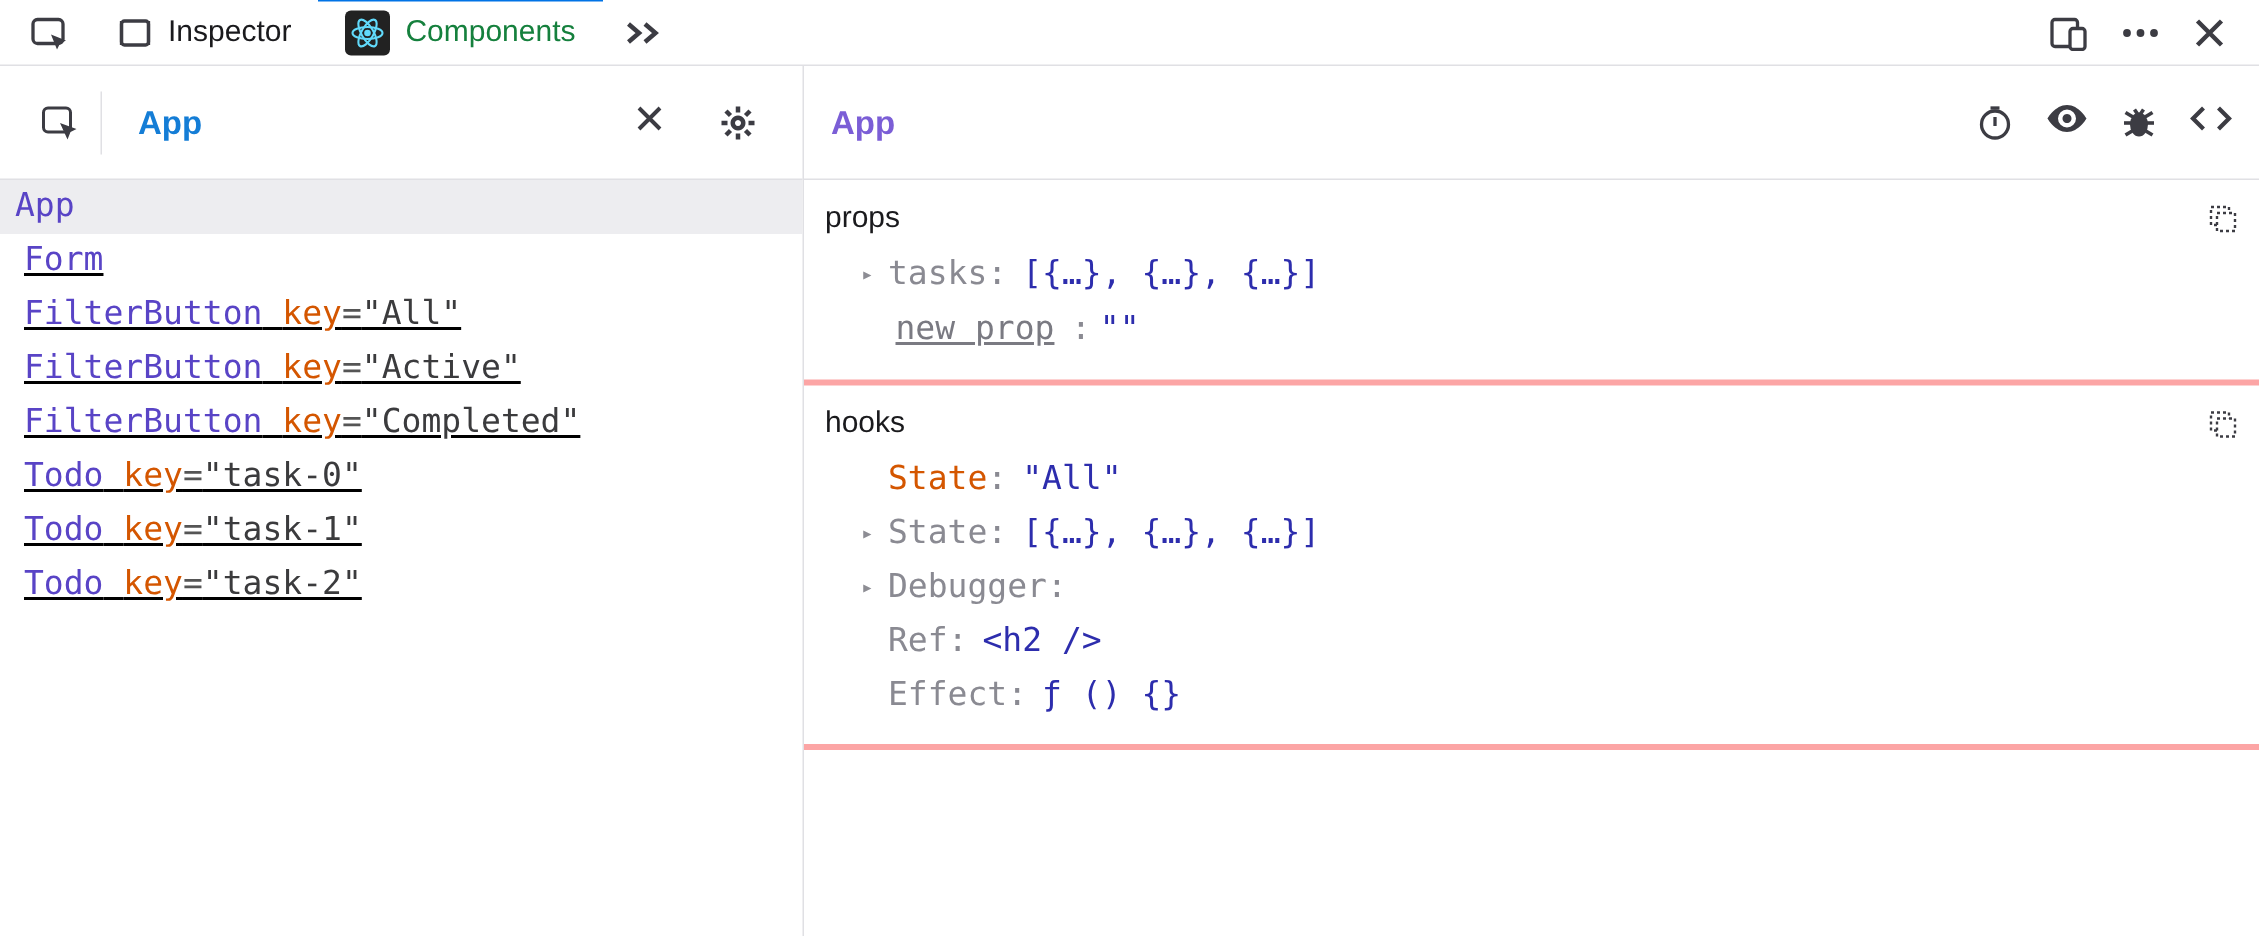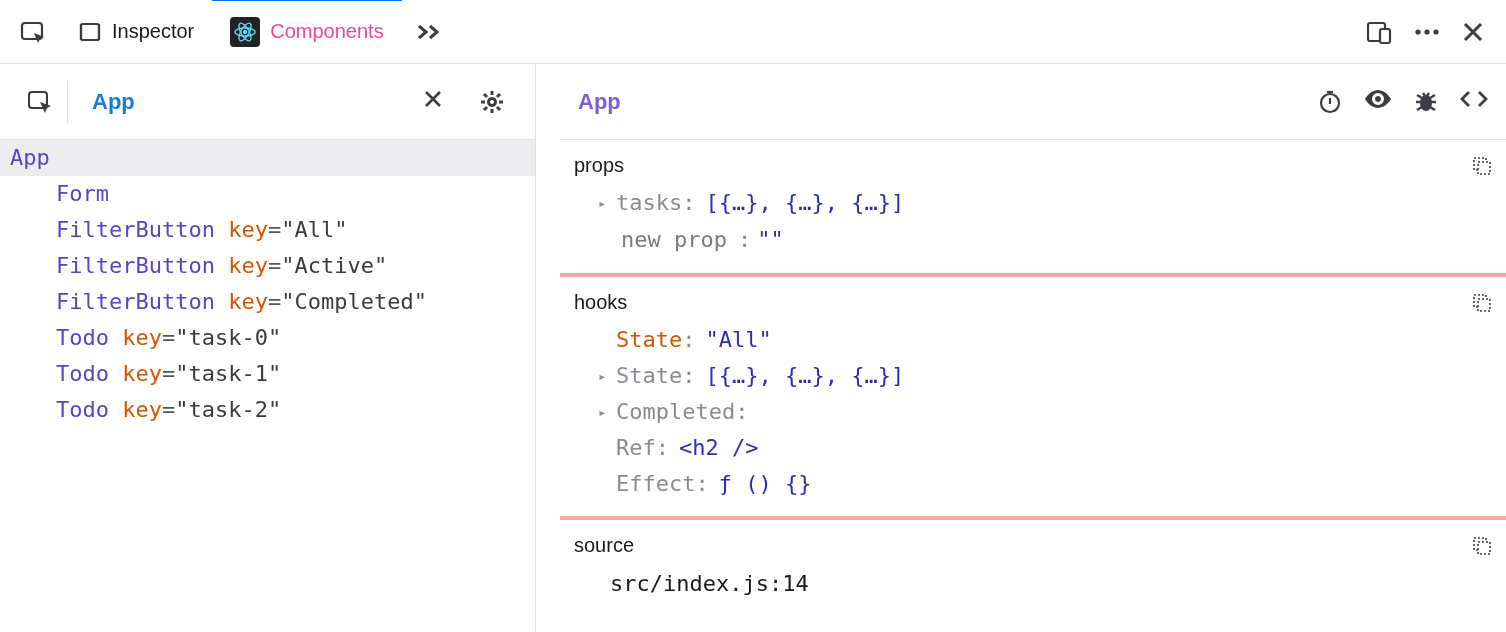--- a/index.html
+++ b/index.html
@@ -9,21 +9,21 @@
   background: #fff;
   width: 1506px;
   height: 632px;
   overflow: hidden;
 }
 
 
 .tabbar {
   display: flex;
   align-items: center;
-  height: 64px;
+  height: 44px;
   border-bottom: 1px solid #e0e0e4;
   padding: 0 8px;
   gap: 0;
 }
 .tabbar .pick-icon {
   width: 52px;
   display: flex;
   align-items: center;
   justify-content: center;
 }
@@ -31,38 +31,37 @@
   display: flex;
   align-items: center;
   gap: 10px;
   padding: 0 18px;
   height: 100%;
   font-size: 20px;
   color: #1a1a1d;
   cursor: pointer;
   position: relative;
 }
-.tab.active { color: #ec4899; }
+.tab.active { color: #15803d; }
 .tab.active::before {
   content: "";
   position: absolute;
   top: -2px;
   left: 0; right: 0;
   height: 3px;
   background: #0073e6;
 }
 .tab .tab-icon { display: inline-flex; }
 .tabbar .spacer { flex: 1; }
 .tabbar .right-icons { display: flex; align-items: center; gap: 22px; padding-right: 14px; }
 
 
 .main {
   display: flex;
   height: calc(100% - 52px);
-  gap: 24px;
 }
 
 
 .left {
   width: 536px;
   border-right: 1px solid #e0e0e4;
   display: flex;
   flex-direction: column;
 }
 .left-toolbar {
@@ -97,21 +96,21 @@
 }
 .tree-row {
   padding: 0 10px;
   white-space: nowrap;
 }
 .tree-row.selected { background: #ededf0; }
 .tree-row .comp { color: #5944c6; }
 .tree-row .key { color: #d45600; }
 .tree-row .eq { color: #555; }
 .tree-row .val { color: #3b3b3d; }
-.indent-1 { padding-left: 56px; }
+.indent-1 { padding-left: 16px; text-decoration: underline; }
 
 
 .right {
   flex: 1;
   display: flex;
   flex-direction: column;
   overflow: auto;
 }
 .right-toolbar {
   display: flex;
@@ -156,20 +155,21 @@
   display: inline-block;
 }
 .kv-row .k { color: #8a8a92; }
 .kv-row .k.hi { color: #d45600; }
 .kv-row .colon { color: #8a8a92; padding-right: 10px; }
 .kv-row .v { color: #2d2dad; }
 .kv-row .newprop {
   color: #7a7a82;
   border: 1px solid transparent;
   padding: 0 4px;
+  text-decoration: underline;
 }
 
 .src { font-family: ui-monospace, "SF Mono", Menlo, monospace; font-size: 22px; padding-left: 36px; padding-top:6px; color: #1a1a1d; }
 
 svg { display: block; }
 .ico { color: #3c3c43; }
 
 .react-logo {
   width: 30px; height: 30px;
   background: #222;
@@ -383,46 +383,34 @@
             <span class="v">"All"</span>
           </div>
           <div class="kv-row">
             <span class="caret">▸</span>
             <span class="k">State</span>
             <span class="colon">:</span>
             <span class="v">[{…}, {…}, {…}]</span>
           </div>
           <div class="kv-row">
             <span class="caret">▸</span>
-            <span class="k">Completed</span>
+            <span class="k">Debugger</span>
             <span class="colon">:</span>
             <span class="v"></span>
           </div>
           <div class="kv-row">
             <span class="caret"></span>
             <span class="k">Ref</span>
             <span class="colon">:</span>
             <span class="v">&lt;h2 /&gt;</span>
           </div>
           <div class="kv-row">
             <span class="caret"></span>
             <span class="k">Effect</span>
             <span class="colon">:</span>
             <span class="v">ƒ () {}</span>
           </div>
         </div>
     </div>
 
-    <div class="sect" style="border-bottom:none">
-      <div class="sect-head">
-        <span>source</span>
-        <span>
-            <svg class="ico" width="20" height="20" viewBox="0 0 20 20" fill="none" stroke="currentColor" stroke-width="1.6" stroke-dasharray="2 2">
-              <rect x="2" y="2" width="12" height="12"></rect>
-              <rect x="6" y="6" width="12" height="12" fill="#fff"></rect>
-            </svg>
-          </span>
-      </div>
-      <div class="src">src/index.js:14</div>
-    </div>
 
   </div>
 </div>
 
 </body></html>

